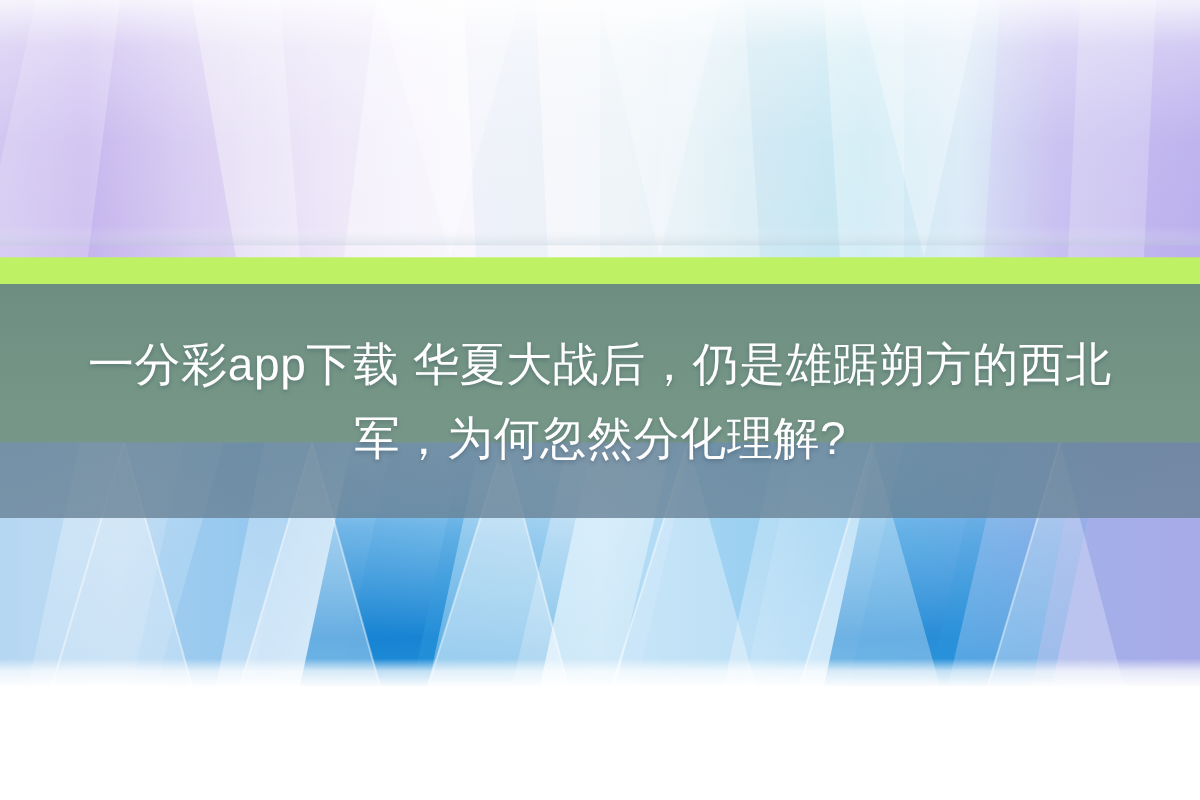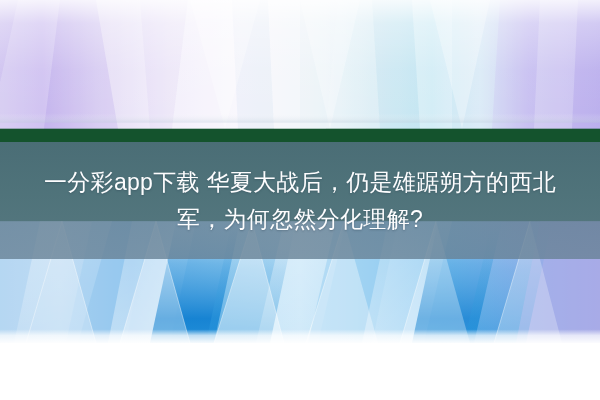--- a/index.html
+++ b/index.html
@@ -7,21 +7,21 @@
     margin: 0;
     padding: 0;
     background: #ffffff;
   }
   #stage {
     position: relative;
     width: 600px;
     height: 343px;
     overflow: hidden;
     font-family: "Liberation Sans", "DejaVu Sans", sans-serif;
-    background: #14532d;
+    background: #bef264;
   }
 
   
   .layer {
     position: absolute;
     inset: 0;
     width: 100%;
     height: 100%;
     display: block;
   }

